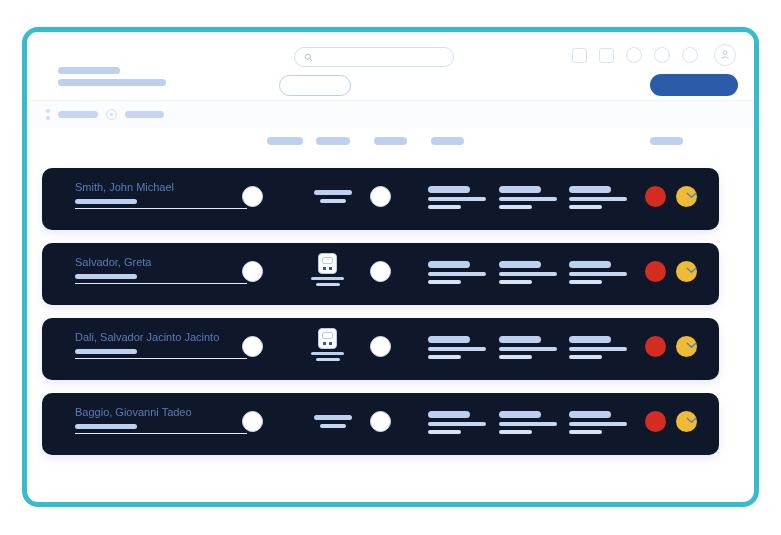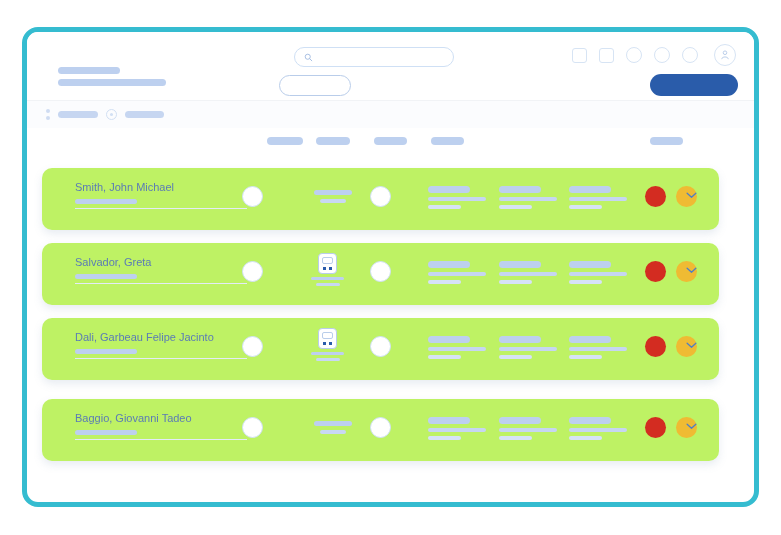--- a/index.html
+++ b/index.html
@@ -161,21 +161,21 @@
     position: absolute;
     left: 0; top: 120px; right: 0; bottom: 0;
     padding: 0;
   }
 
   .row-card {
     position: absolute;
     left: 15px;
     width: 677px;
     height: 62px;
-    background: #bef264;
+    background: #0f172a;
     border-radius: 10px;
     box-shadow: 0 4px 9px rgba(120,140,175,0.17);
   }
 
   .row-name {
     position: absolute; left: 33px; top: 13px;
     font-size: 11px; color: #5b7cb5;
     font-family: "Liberation Sans", sans-serif;
     white-space: nowrap;
   }
@@ -410,21 +410,21 @@
 
       <div class="status-dot" style="left:603px;background:#d32c21;"></div>
       <div class="status-dot" style="left:634px;background:#efbb33;"></div>
 
       <svg class="row-chevron" viewBox="0 0 12 8">
         <path d="M1 1.5 L6 6 L11 1.5" fill="none" stroke="#4f7fc4" stroke-width="1.5" stroke-linecap="round" stroke-linejoin="round"></path>
       </svg>
     </div>
 
     <div class="row-card" style="top:166px;">
-      <div class="row-name">Dali, Garbeau Felipe Jacinto</div>
+      <div class="row-name">Dali, Salvador Jacinto Jacinto</div>
       <div class="row-underline-strong"></div>
       <div class="row-underline-faint"></div>
 
       <div class="row-circle" style="left:200px;"></div>
 
       <div class="device-icon">
         <div class="dev-body">
           <div class="dev-screen"></div>
           <div class="dev-dots">
               <i></i>
@@ -454,21 +454,21 @@
       </div>
 
       <div class="status-dot" style="left:603px;background:#d32c21;"></div>
       <div class="status-dot" style="left:634px;background:#efbb33;"></div>
 
       <svg class="row-chevron" viewBox="0 0 12 8">
         <path d="M1 1.5 L6 6 L11 1.5" fill="none" stroke="#4f7fc4" stroke-width="1.5" stroke-linecap="round" stroke-linejoin="round"></path>
       </svg>
     </div>
 
-    <div class="row-card" style="top:247px;">
+    <div class="row-card" style="top:241px;">
       <div class="row-name">Baggio, Giovanni Tadeo</div>
       <div class="row-underline-strong"></div>
       <div class="row-underline-faint"></div>
 
       <div class="row-circle" style="left:200px;"></div>
 
       <div class="mid-lines">
         <div class="l1"></div>
           <div class="l2"></div>
       </div>

